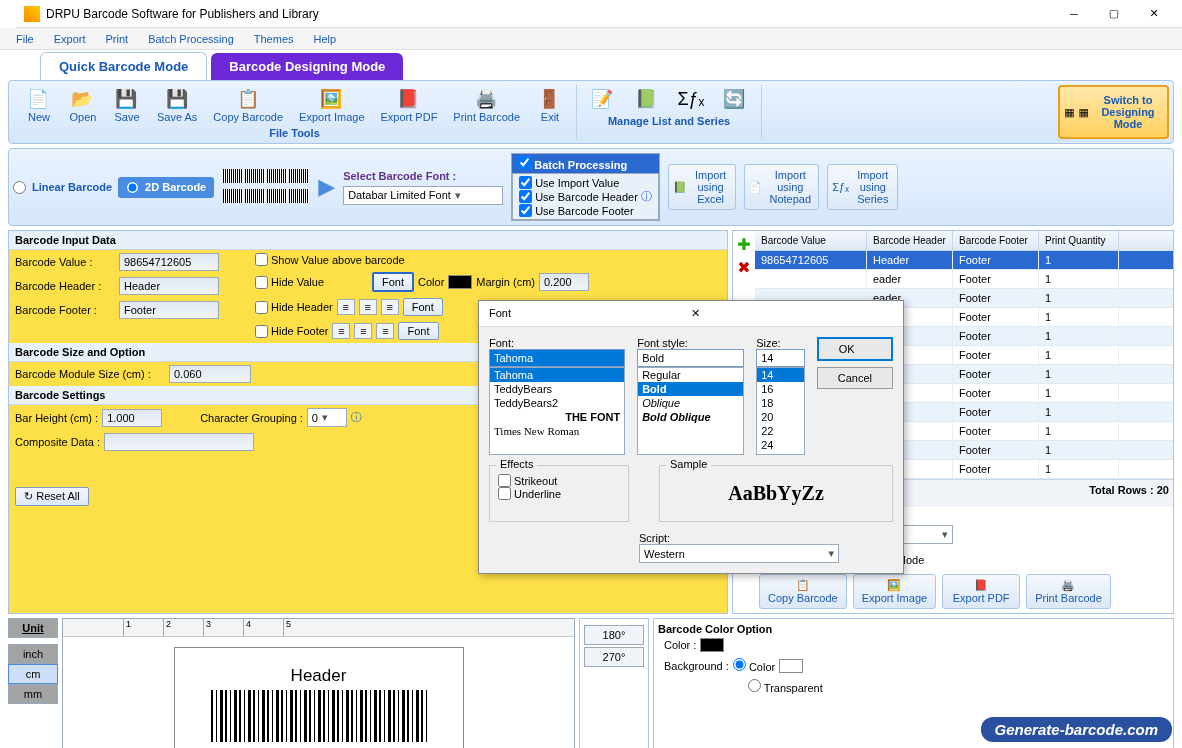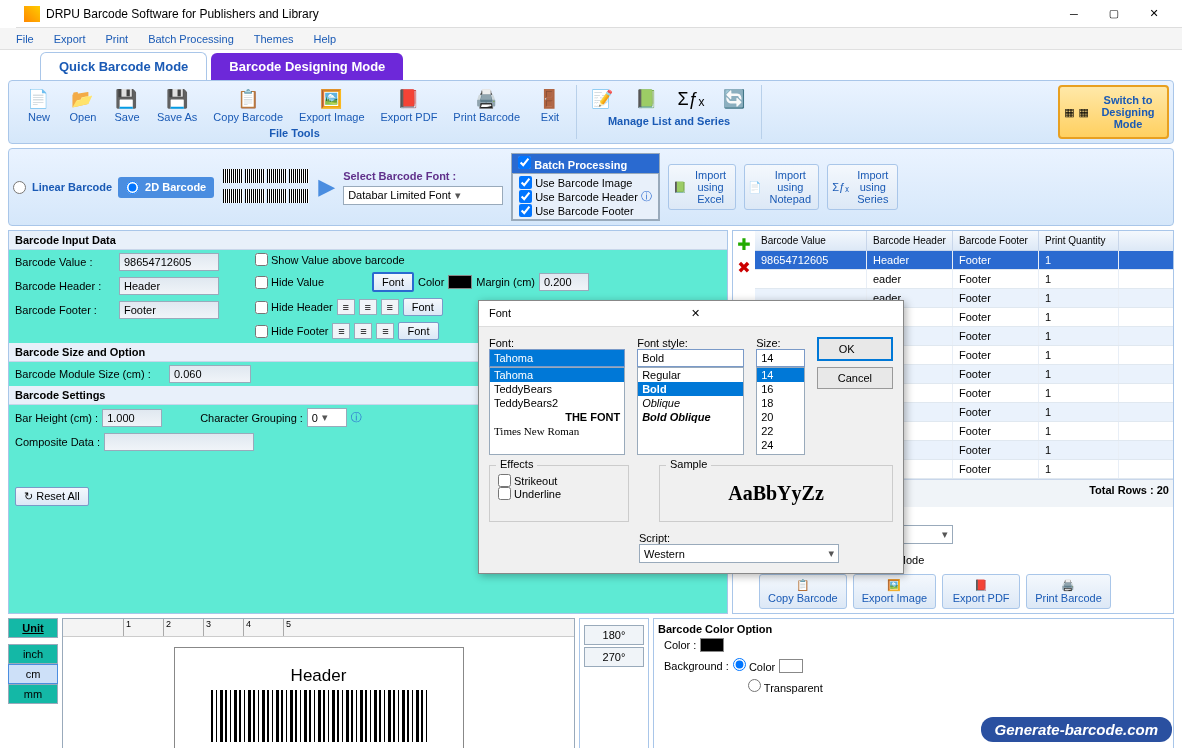--- a/index.html
+++ b/index.html
@@ -37,21 +37,21 @@
 .bc-sample { display: inline-block; width: 20px; height: 14px; background: repeating-linear-gradient(90deg,#000 0 1px,#fff 1px 2px); margin: 0 1px; }
 .sel-font-lbl { color: #60308a; font-weight: bold; }
 .combo { background: #fff; border: 1px solid #9ab; padding: 2px 4px; display: flex; align-items: center; gap: 4px; }
 .combo .arr { color: #555; }
 .batch-hdr { background: #2a6ad0; color: #fff; padding: 2px 6px; font-weight: bold; }
 .batch-box { border: 1px solid #9ab; background: #e8f0fa; padding: 2px 6px; }
 .chk-line { display: flex; align-items: center; gap: 3px; }
 .import-btn { background: linear-gradient(#f4f8fd,#dce8f6); border: 1px solid #a9c6e9; border-radius: 3px; padding: 4px; display: flex; align-items: center; gap: 4px; cursor: pointer; color: #1a5ab5; }
 
 .main-area { display: flex; margin: 4px 8px 0 8px; gap: 4px; position: relative; }
-.left-panel { width: 720px; border: 1px solid #a9c6e9; background: #5eead4; }
+.left-panel { width: 720px; border: 1px solid #a9c6e9; background: #fde047; }
 .section-hdr { font-weight: bold; background: #e8f0fa; padding: 3px 6px; border-bottom: 1px solid #c8d6ea; }
 .form-row { display: flex; align-items: center; gap: 4px; padding: 3px 6px; }
 .form-lbl { width: 100px; }
 .txt-input { background: linear-gradient(#e0e8f0,#f0f4f8); border: 1px solid #9ab; padding: 2px 4px; width: 100px; }
 .btn-sm { background: linear-gradient(#f4f8fd,#dce8f6); border: 1px solid #7a9ac8; padding: 2px 8px; cursor: pointer; border-radius: 2px; }
 .btn-sm.sel { border: 2px solid #2a6ad0; }
 .sq { width: 18px; height: 16px; border: 1px solid #9ab; display: inline-flex; align-items: center; justify-content: center; background: #f0f4f8; }
 .colorbox { width: 24px; height: 14px; background: #000; border: 1px solid #888; }
 
 .right-panel { flex: 1; border: 1px solid #a9c6e9; background: #fff; }
@@ -63,21 +63,21 @@
 .grid-row { display: flex; border-bottom: 1px solid #e0e8f0; }
 .grid-row > div { padding: 3px 6px; border-right: 1px solid #e8eef6; }
 .grid-row.sel { background: #2a6ad0; color: #fff; }
 .grid-row.alt { background: #eaf2fc; }
 .col-v { width: 112px; } .col-h { width: 86px; } .col-f { width: 86px; } .col-q { width: 80px; }
 .grid-foot { display: flex; padding: 4px; border-top: 1px solid #c8d6ea; background: #f0f4f8; }
 
 .preview-area { margin: 4px 8px; display: flex; gap: 4px; }
 .ruler-side { width: 50px; }
 .unit-btns { display: flex; flex-direction: column; }
-.unit-btn { border: 1px solid #9ab; padding: 3px 6px; text-align: center; background: #14b8a6; cursor: pointer; }
+.unit-btn { border: 1px solid #9ab; padding: 3px 6px; text-align: center; background: #a3a3a3; cursor: pointer; }
 .unit-btn.sel { background: #cde0f8; border-color: #4a8de0; }
 .preview-box { flex: 1; background: #fff; border: 1px solid #9ab; }
 .ruler-h { height: 18px; background: #f4f4f4; border-bottom: 1px solid #ccc; display:flex; padding-left:60px; }
 .ruler-h span { width: 40px; font-size: 9px; border-left: 1px solid #aaa; padding-left: 2px; }
 .barcode-preview { width: 290px; margin: 10px auto; border: 1px solid #888; padding: 18px; text-align: center; background:#fff; }
 .barcode-img { height: 52px; background: repeating-linear-gradient(90deg,#000 0 2px,#fff 2px 5px,#000 5px 6px,#fff 6px 9px,#000 9px 12px,#fff 12px 14px); margin: 4px 18px; }
 
 .orient-box { border: 1px solid #a9c6e9; padding: 4px; width: 70px; }
 .orient-btn { border: 1px solid #9ab; padding: 3px 6px; margin: 2px 0; text-align: center; background: #f0f4f8; cursor: pointer; }
 
@@ -223,21 +223,21 @@
         <span class="arr">▾</span>
       </div>
   </div>
   <div style="border:1px solid #9ab;">
     <div class="batch-hdr"><input type="checkbox" checked="" style=""> <span>Batch Processing</span></div>
     <div class="batch-box">
       <div style="display:flex;gap:10px;">
         <div>
           <label class="chk-line">
               <input type="checkbox" checked="" style="">
-              <span>Use Barcode Image</span>
+              <span>Use Import Value</span>
             </label>
           <label class="chk-line">
               <input type="checkbox" checked="" style="">
               <span>Use Barcode Header</span> 
               <span style="color:#2a6ad0;">ⓘ</span>
             </label>
           <label class="chk-line">
               <input type="checkbox" checked="" style="">
               <span>Use Barcode Footer</span>
             </label>

